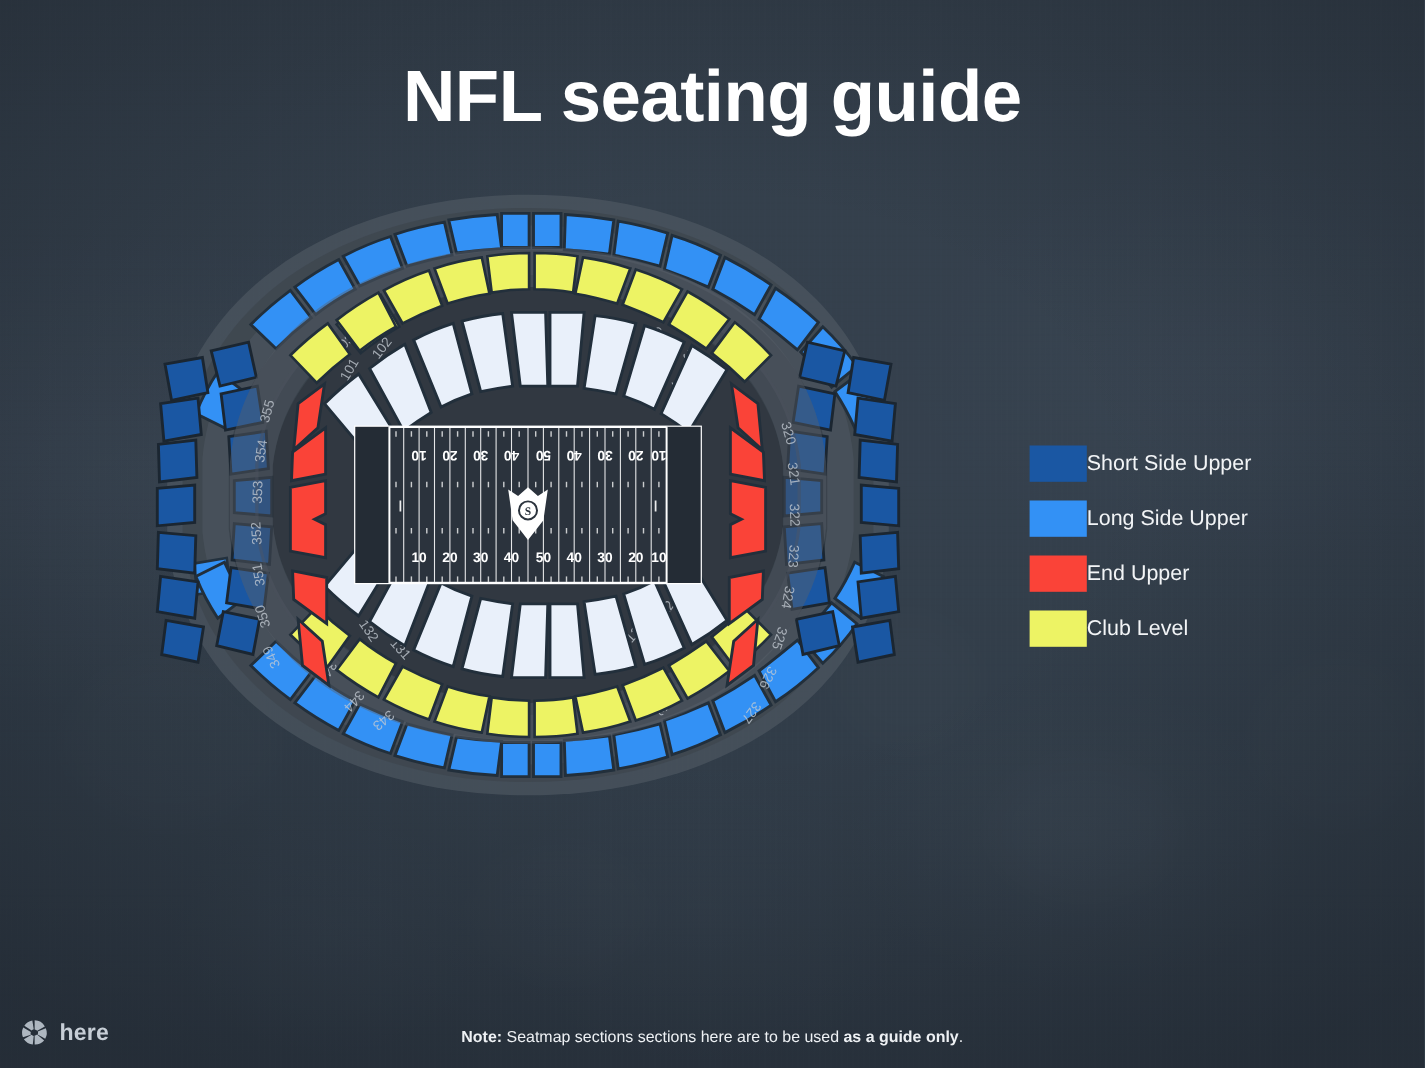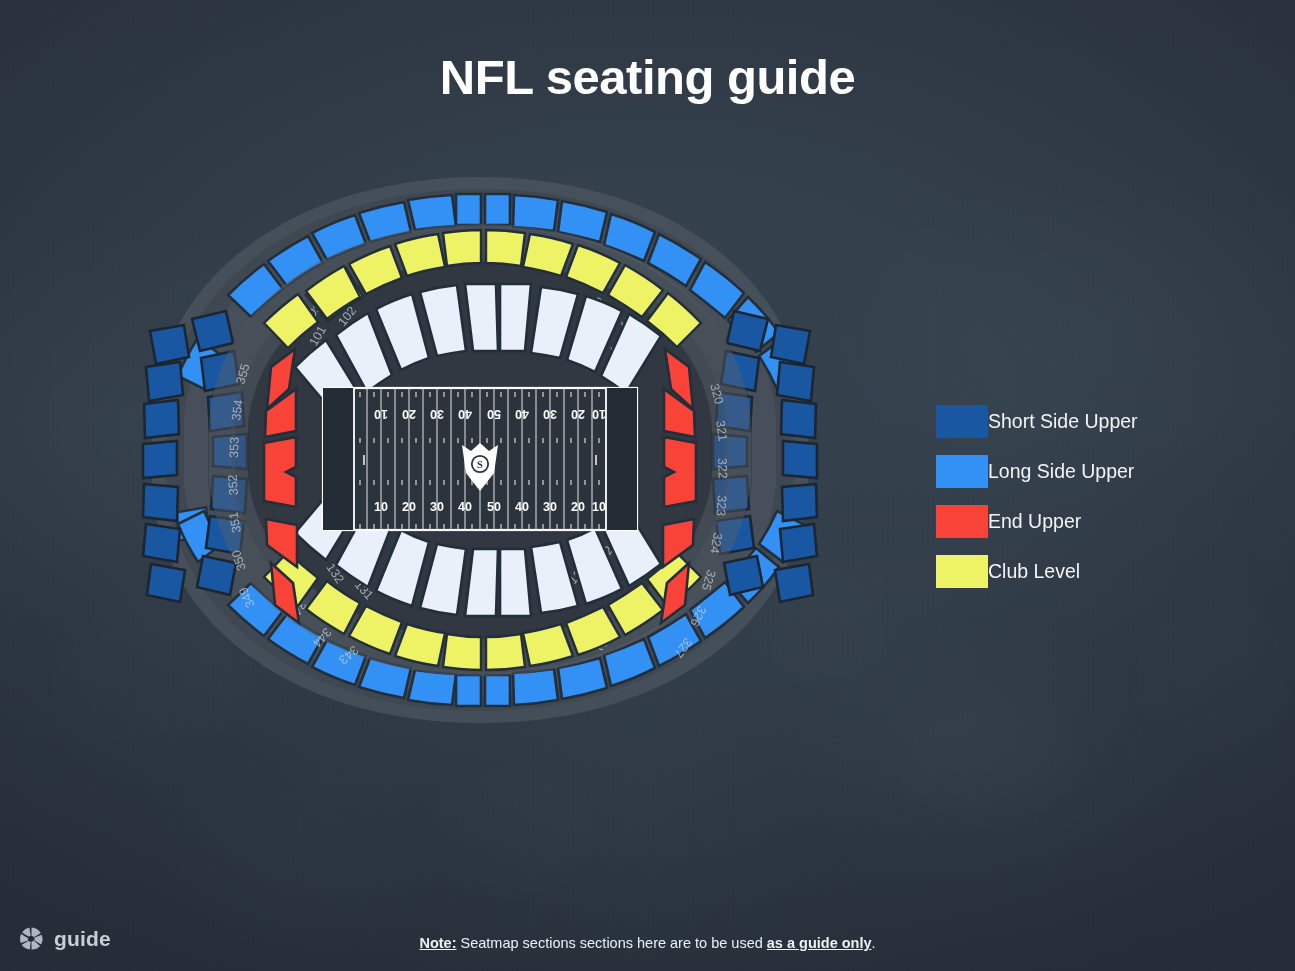--- a/index.html
+++ b/index.html
@@ -27,40 +27,40 @@
       repeating-linear-gradient(90deg, rgba(255,255,255,0.013) 0 1px, rgba(0,0,0,0) 1px 5px),
       repeating-linear-gradient(0deg, rgba(0,0,0,0.018) 0 1px, rgba(0,0,0,0) 1px 6px);
   }
   .bg-blob{position:absolute;border-radius:50%;filter:blur(14px);background:rgba(255,255,255,0.025);}
   #bg-tint{position:absolute;inset:0;background:rgba(49,60,73,0.56);}
   #bg-vig{position:absolute;inset:0;background:radial-gradient(ellipse 900px 640px at 50% 45%, rgba(0,0,0,0) 40%, rgba(24,30,38,0.42) 100%);}
 
   
   #title{
     position:absolute; top:49px; left:0; width:1295px;
-    text-align:center; color:#fff; font-size:49px; font-weight:bold;
+    text-align:center; color:#fff; font-size:66px; font-weight:bold;
     letter-spacing:-0.5px; z-index:20;
   }
 
   
   #seatmap{ position:absolute; left:140px; top:175px; width:680px; height:550px; z-index:15; }
   #seatmap svg{ display:block; width:680px; height:550px; }
 
   
   #legend{ position:absolute; left:936px; top:396px; z-index:20; }
   .legend-row{ display:flex; align-items:center; height:50px; }
   .legend-swatch{ width:52px; height:33px; flex:0 0 52px; }
   .legend-label{ color:#f2f4f6; font-size:19.5px; white-space:nowrap; }
 
   
   #note{
     position:absolute; left:0; bottom:20px; width:1295px; text-align:center;
     color:#eef1f4; font-size:14.5px; z-index:20;
   }
-  #note b{ font-weight:bold;text-decoration:underline; }
+  #note b{ font-weight:bold; }
 
   
   #brand{ position:absolute; left:18px; bottom:19px; display:flex; align-items:center; z-index:20; }
   #brand-mark{ width:27px; height:27px; }
   #brand-word{ margin-left:9px; color:#c7ced6; font-size:21px; font-weight:bold; letter-spacing:0.2px; }
 </style>
 </head>
 <body style="background: rgb(58, 69, 81);">
 
 <div id="bg-photo">
@@ -475,14 +475,14 @@
 
 <div id="brand">
   <svg id="brand-mark" viewBox="0 0 32 32">
     <path d="M16 3 a13 13 0 0 1 11 6.6 l-8.2 4.8 a3.6 3.6 0 0 0 -2.8 -1.6 z" fill="#aeb7c0"></path>
     <path d="M28 11.6 a13 13 0 0 1 -0.6 11.4 l-8.2 -4.8 a3.6 3.6 0 0 0 0.2 -3.2 z" fill="#aeb7c0"></path>
     <path d="M26.2 24.8 a13 13 0 0 1 -10.2 4.2 l0 -9.5 a3.6 3.6 0 0 0 2.6 -1.1 z" fill="#aeb7c0"></path>
     <path d="M14 29 a13 13 0 0 1 -9.6 -5.6 l8.3 -4.7 a3.6 3.6 0 0 0 2.3 1.3 z" fill="#aeb7c0"></path>
     <path d="M3.4 21.4 a13 13 0 0 1 0.3 -10.6 l8.2 4.8 a3.6 3.6 0 0 0 0 2.9 z" fill="#aeb7c0"></path>
     <path d="M4.9 9 a13 13 0 0 1 8.6 -5.7 l1.5 9.4 a3.6 3.6 0 0 0 -2.2 1.3 z" fill="#aeb7c0"></path>
   </svg>
-  <span id="brand-word">guide</span>
+  <span id="brand-word">here</span>
 </div>
 
 </body></html>

